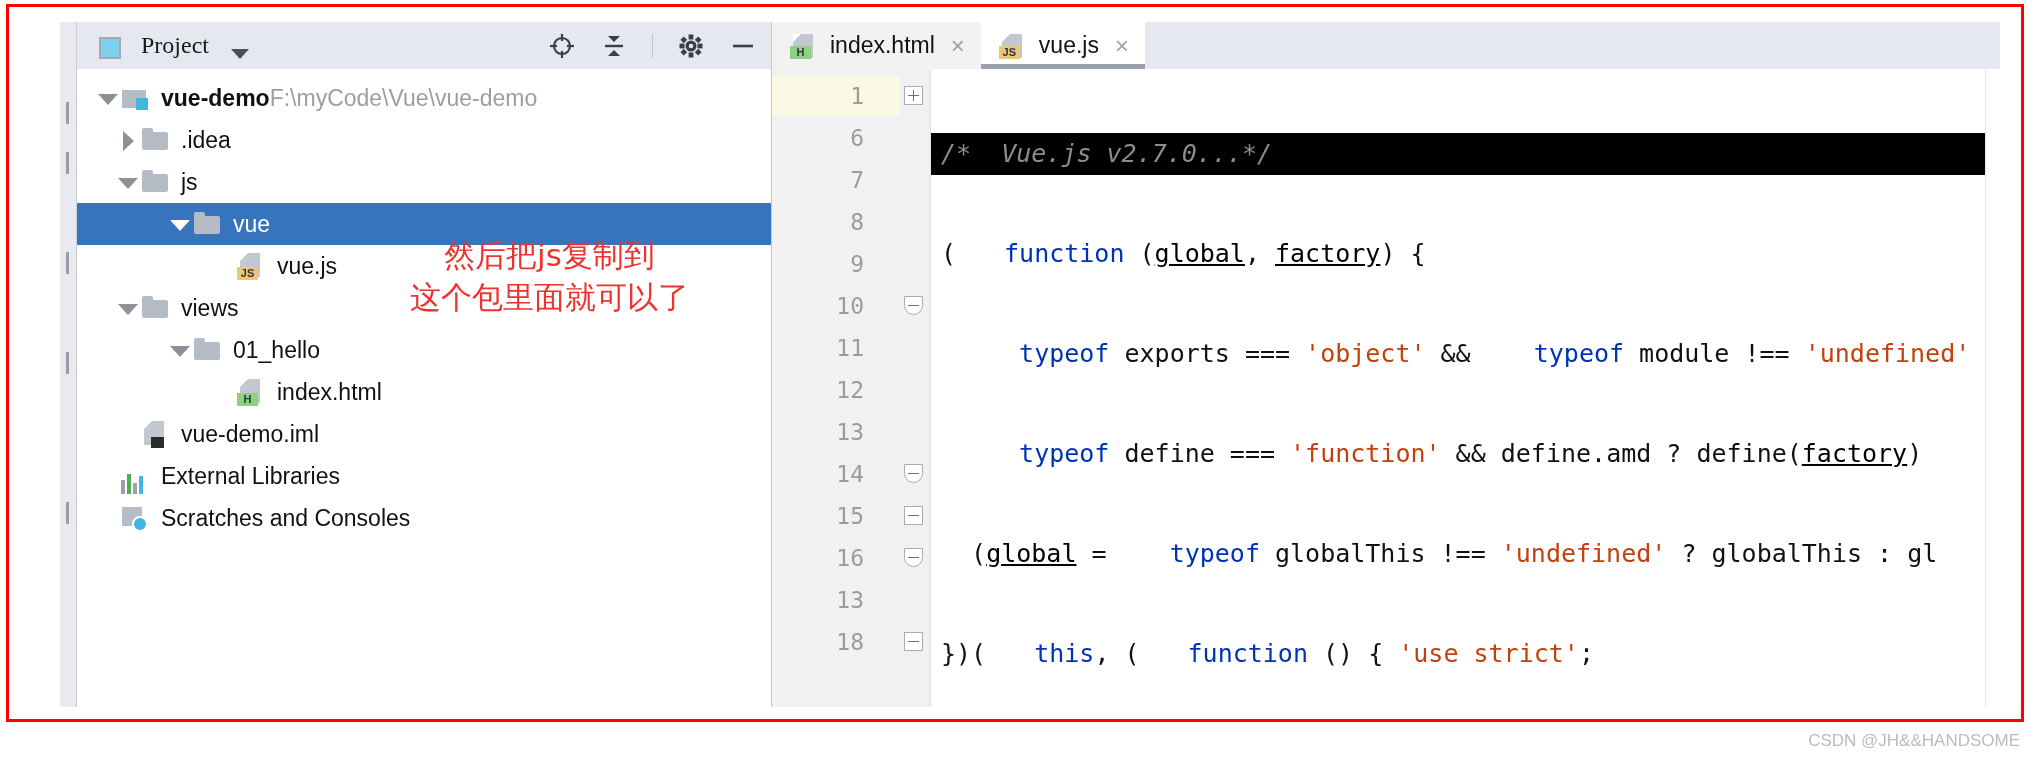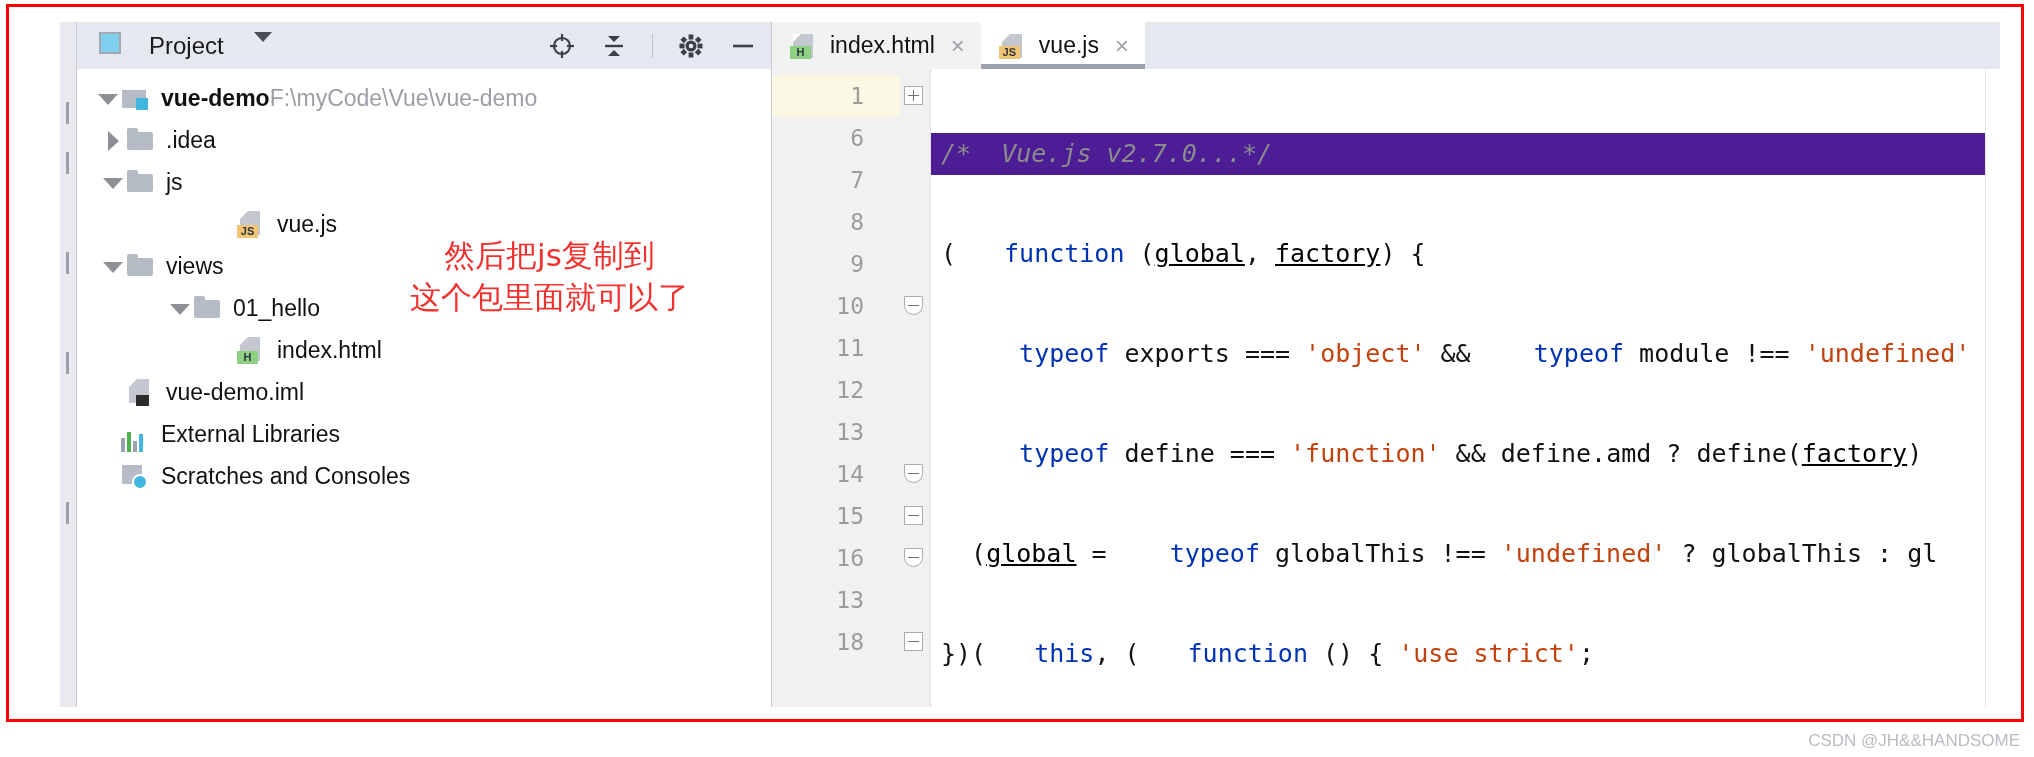--- a/index.html
+++ b/index.html
@@ -60,23 +60,24 @@
   .panel-header {
     height: 47px;
     background: #e5e8ef;
     display: flex;
     align-items: center;
     padding: 0 14px 0 22px;
     box-sizing: border-box;
   }
   .panel-title-group {
     display: flex;
-    align-items: flex-start;
-    gap: 28px;
+    align-items: flex-end;
+    gap: 20px;
     flex: 1;
+    font-family: Liberation Serif, serif;
   }
   .panel-icon {
     width: 22px; height: 22px;
     border: 2px solid #a4a8b3;
     background: #7fd0ef;
     box-sizing: border-box;
   }
   .panel-title {
     font-size: 24px;
     color: #1a1a1a;
@@ -145,21 +146,21 @@
     width: 30px; height: 28px;
     flex: 0 0 30px;
     margin-right: 10px;
     position: relative;
   }
   .label { line-height: 1; }
   .label.bold { font-weight: bold; }
   .path-label {
     color: #9b9ea6;
   }
-  .indent-1 { padding-left: 23px; }
+  .indent-1 { padding-left: 38px; }
   .indent-2 { padding-left: 90px; }
   .indent-3 { padding-left: 134px; }
 
   
   .ic-folder::before {
     content: "";
     position: absolute;
     left: 1px; top: 6px;
     width: 26px; height: 18px;
     background: #b6bcc6;
@@ -362,21 +363,21 @@
     padding-top: 6px;
     white-space: pre;
     overflow: hidden;
     min-width: 0;
   }
   .code .cl {
     height: 42px;
     line-height: 42px;
     padding-left: 10px;
   }
-  .cl.hl-green { background: #4c1d95; }
+  .cl.hl-green { background: #000000; }
   .k  { color: #0033b3; margin-left: 48px; }
   .s  { color: #c2410c; }
   .cm { color: #8c8c8c; font-style: italic; }
   .u  { text-decoration: underline; }
   .pl { color: #111111; }
 
   .editor-right-edge {
     position: absolute;
     right: 0; top: 0; bottom: 0;
     width: 14px;
@@ -473,20 +474,25 @@
           <div class="ico ic-folder"></div>
           <div class="label">.idea</div>
         </div>
 
         <div class="tree-row indent-1">
           <div class="tw open"></div>
           <div class="ico ic-folder"></div>
           <div class="label">js</div>
         </div>
 
+        <div class="tree-row indent-2 selected">
+          <div class="tw open"></div>
+          <div class="ico ic-folder"></div>
+          <div class="label">vue</div>
+        </div>
 
         <div class="tree-row indent-3">
           <div class="tw"></div>
           <div class="ico ic-file">
             <span class="page"></span>
               <span class="fold"></span>
               <span class="badge js">JS</span>
           </div>
           <div class="label">vue.js</div>
         </div>

